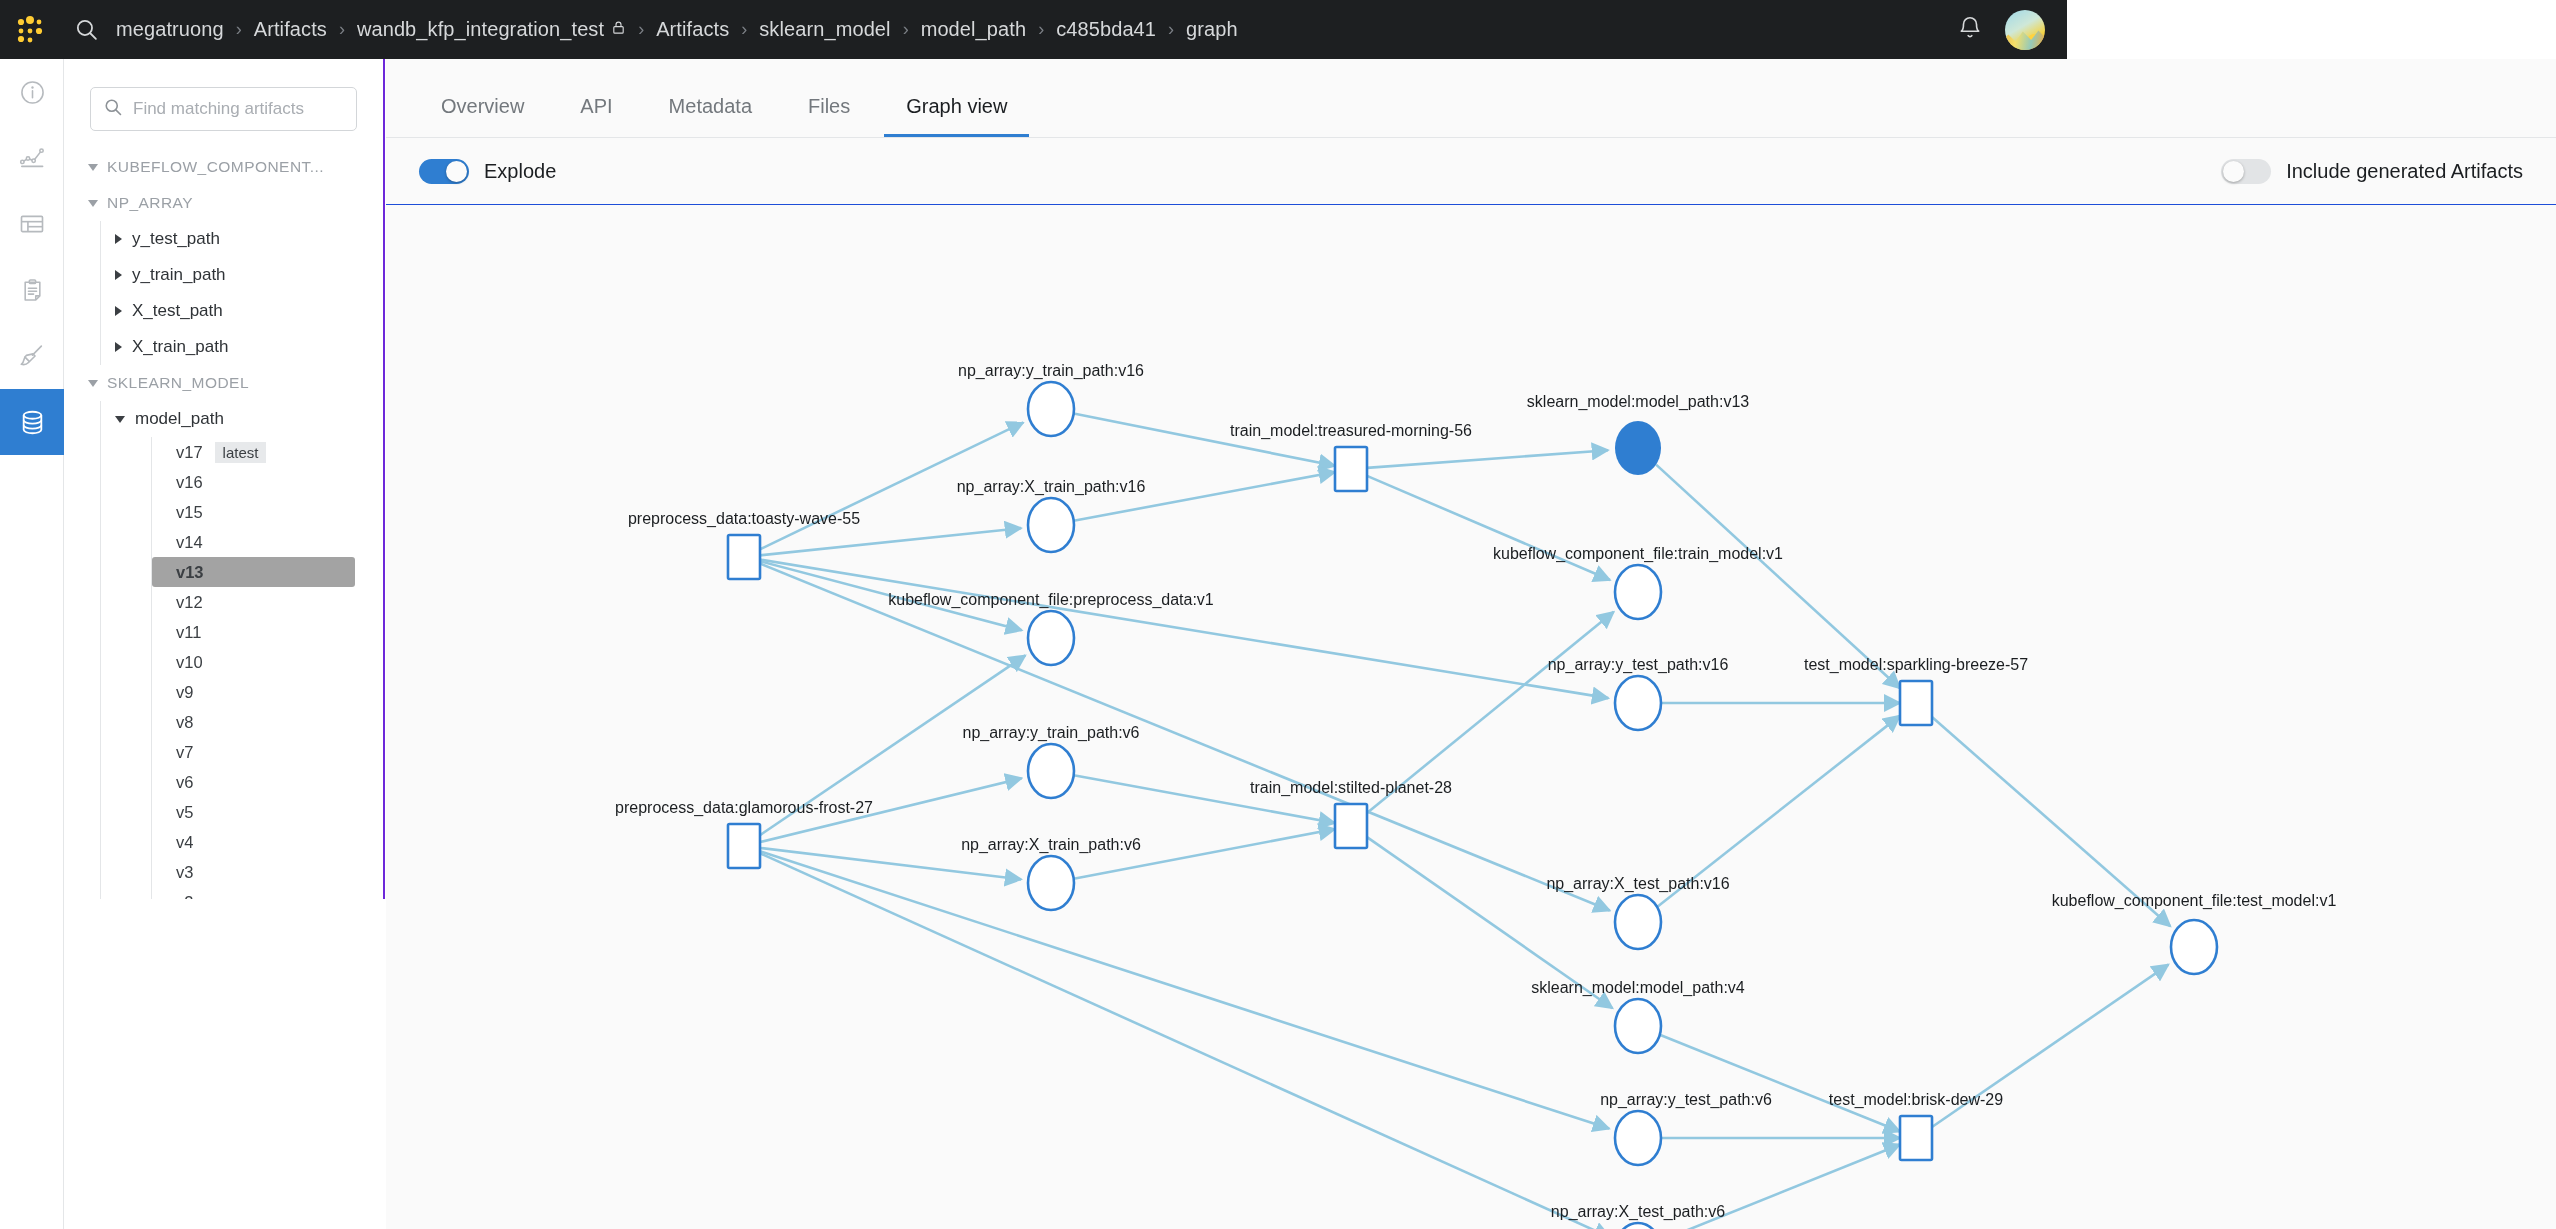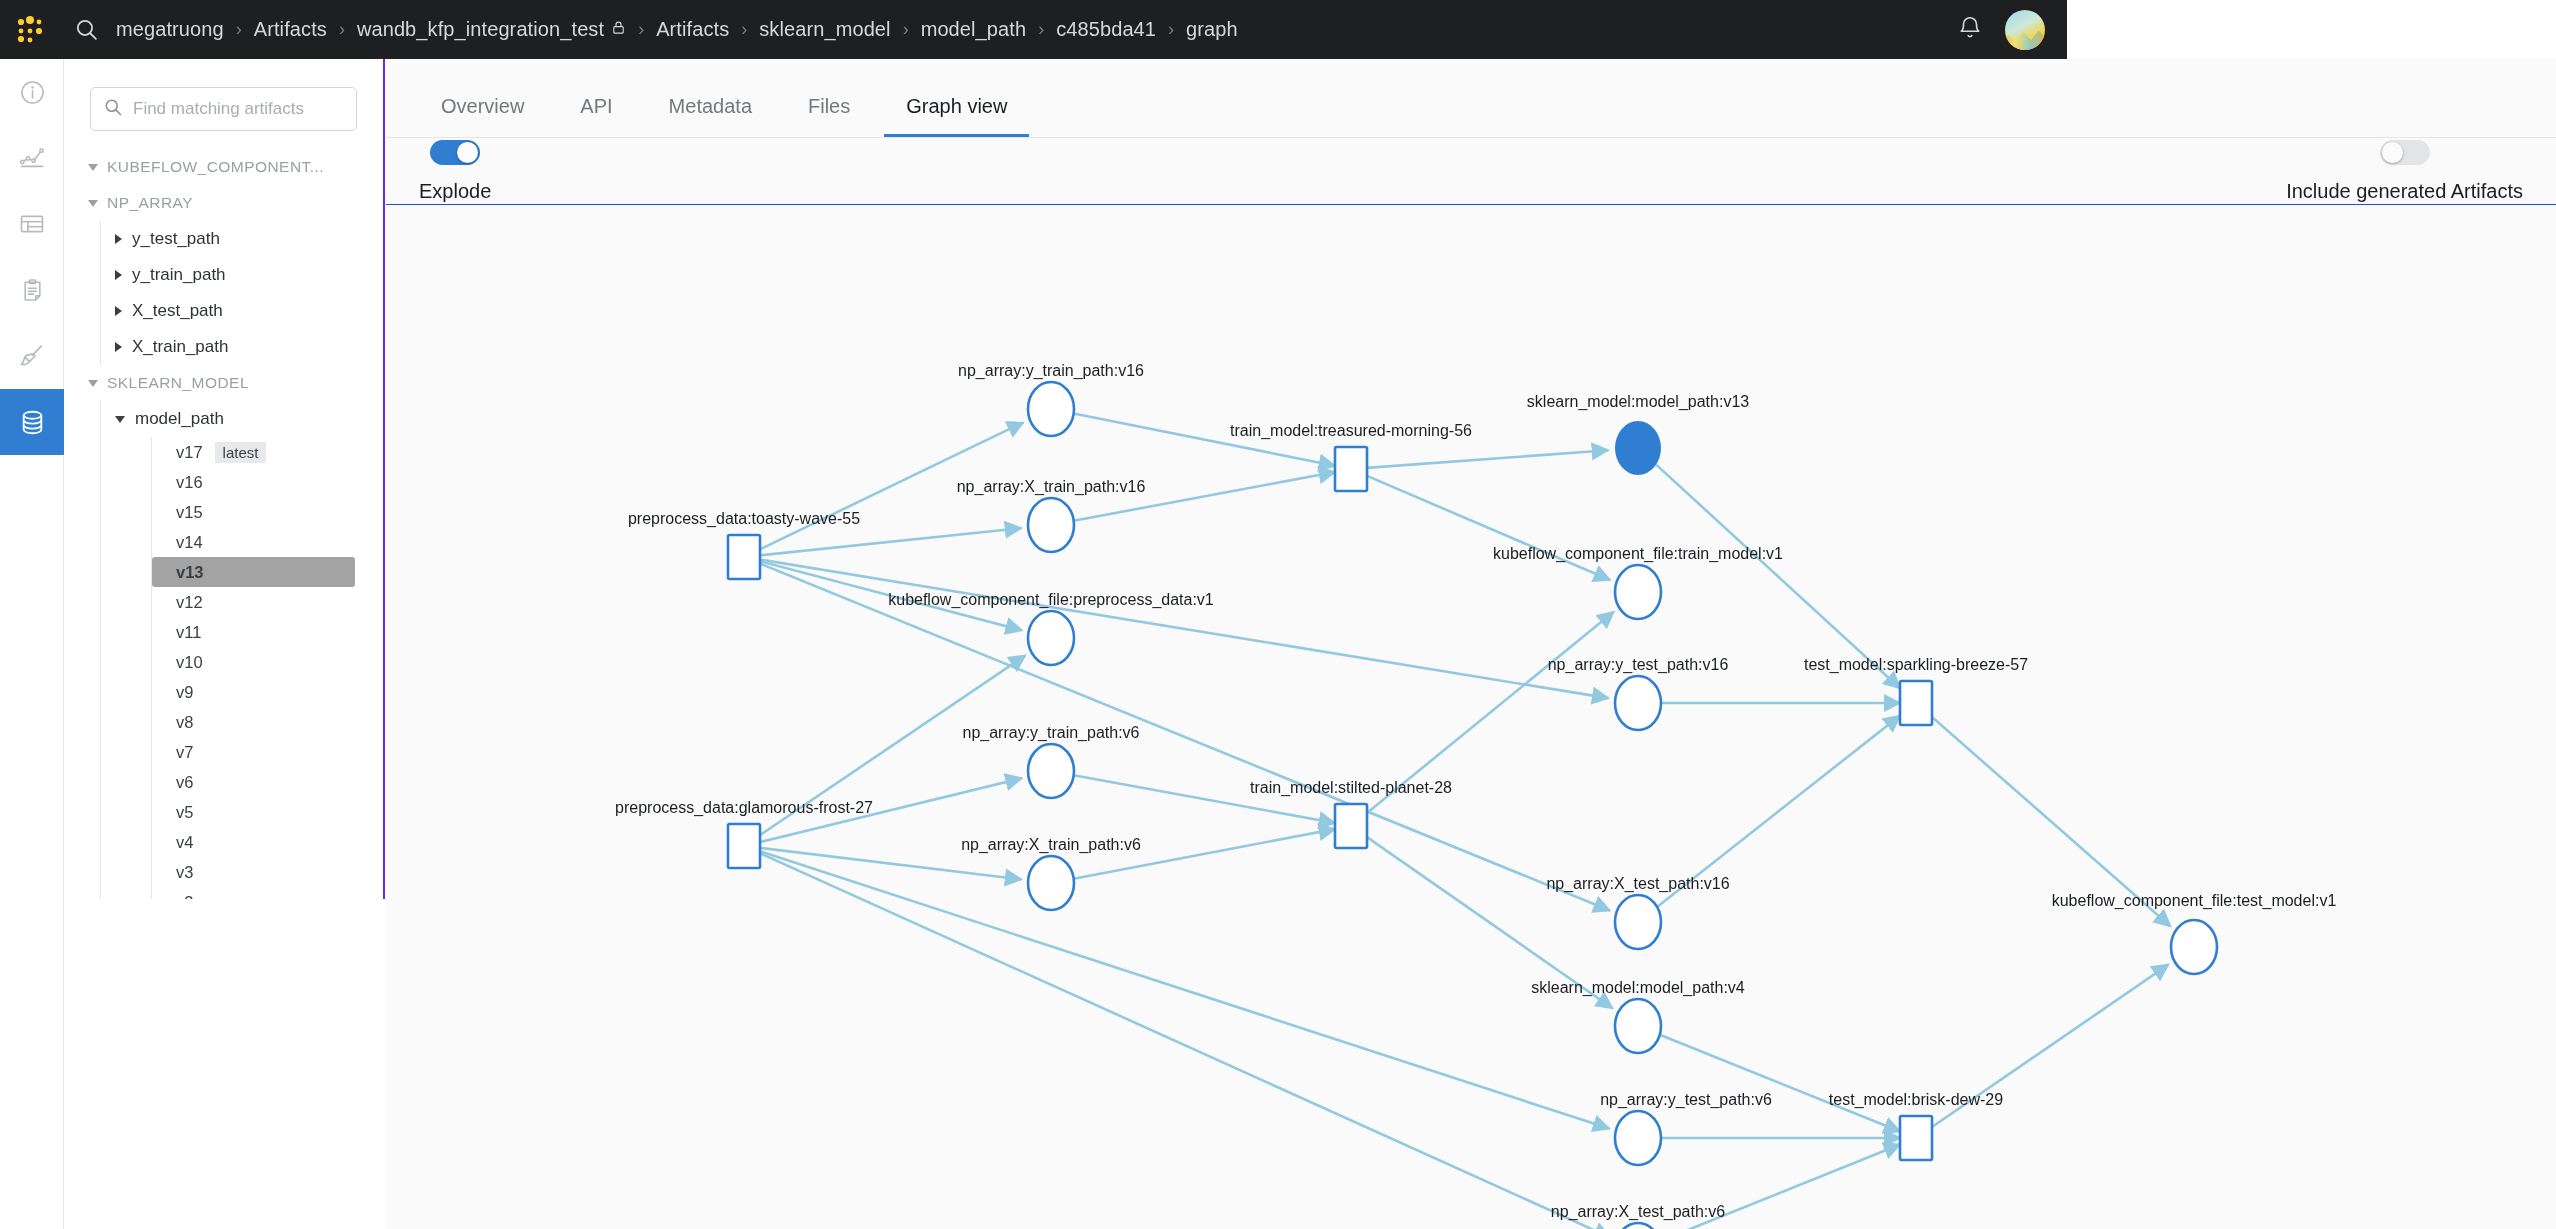--- a/index.html
+++ b/index.html
@@ -211,21 +211,21 @@
     color: #1b1e21;
     border-bottom-color: #2f7ed1;
   }
 
   #controls {
     height: 66px;
     display: flex; align-items: center;
     padding: 0 33px 0 33px;
     background: #fafafa;
   }
-  .toggle-wrap { display: flex; align-items: center; gap: 15px; cursor: pointer; flex-direction: column; }
+  .toggle-wrap { display: flex; align-items: center; gap: 15px; cursor: pointer; }
   .toggle {
     width: 50px; height: 25px; border-radius: 13px;
     position: relative; flex: 0 0 auto;
     background: #e2e4e6;
     transition: background .15s;
   }
   .toggle.on { background: #2f7ed1; }
   .toggle .knob {
     position: absolute; top: 2px; left: 2px;
     width: 21px; height: 21px; border-radius: 50%;

